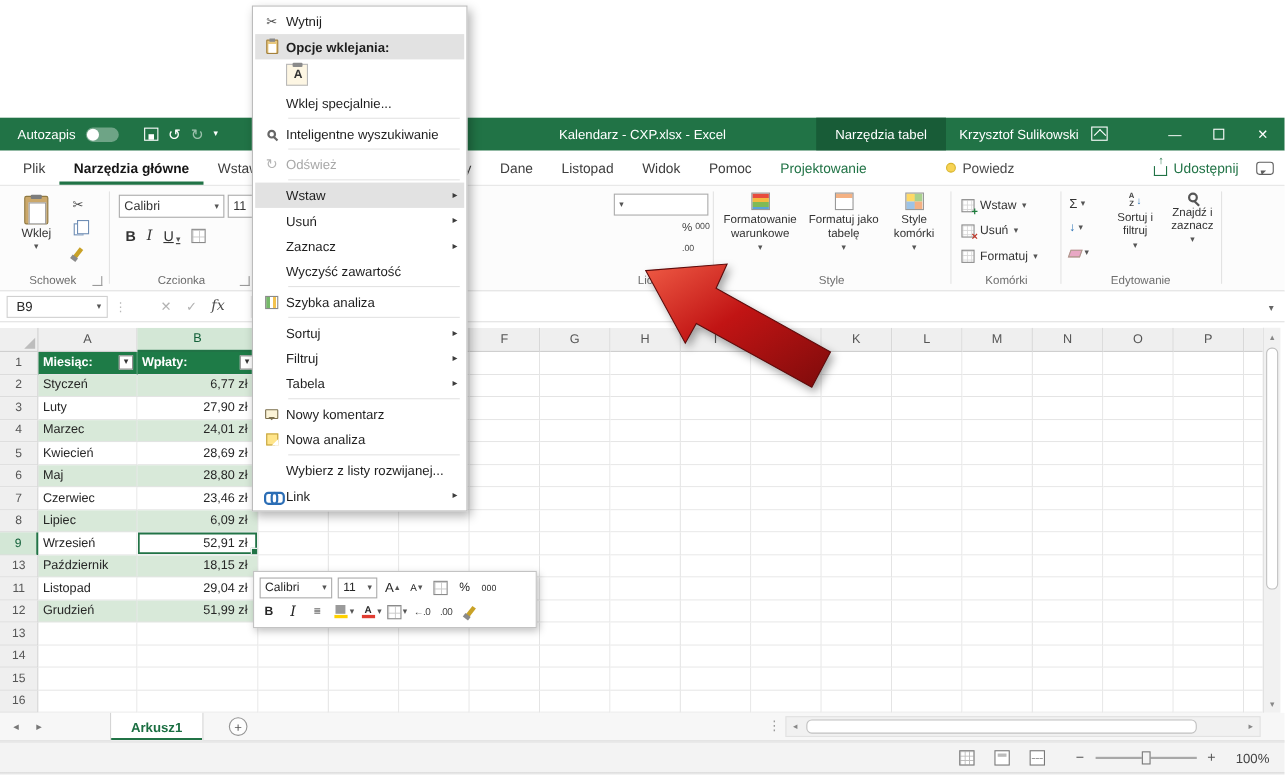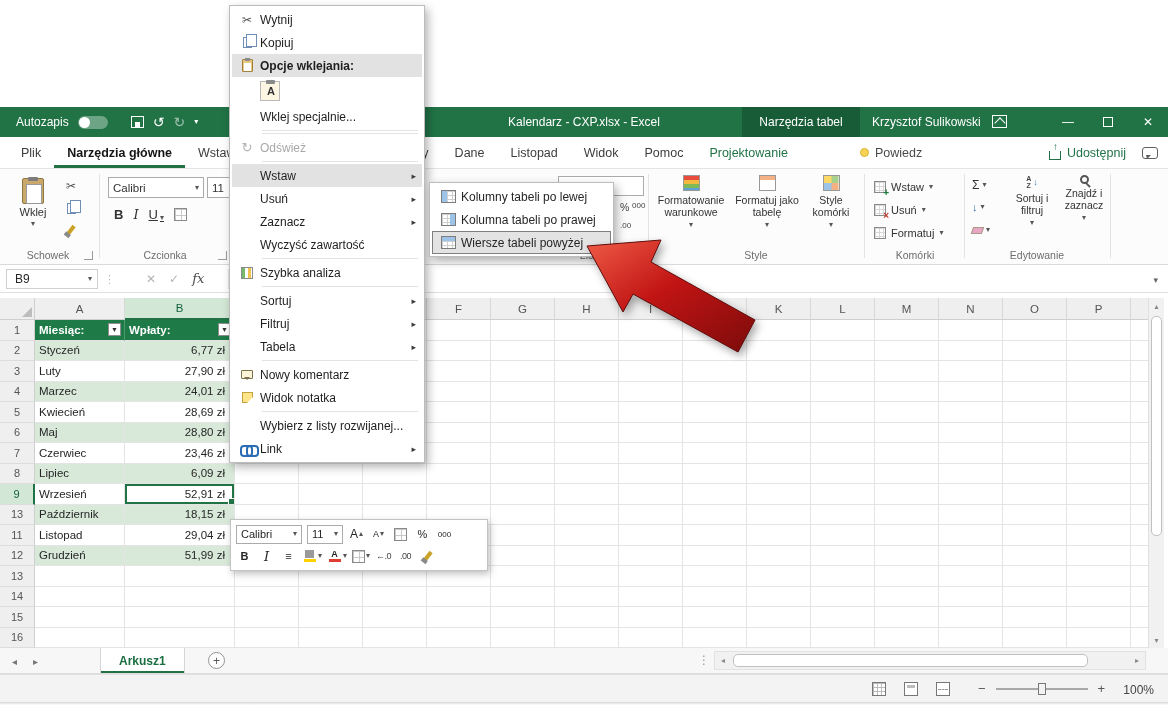--- a/index.html
+++ b/index.html
@@ -855,43 +855,43 @@
         </span>
     </div>
   </div>
 
   <div class="ctxmenu">
       <div class="menu-item">
         <span class="mi-icon scis">✂</span>
         <span class="mi-label">Wytnij</span>
         <span class="mi-arrow"></span>
       </div>
-      <div class="menu-item">
-        <span class="mi-icon">
-          <span class="ic-copy"></span>
-        </span>
-        <span class="mi-label">Kopiuj</span>
-        <span class="mi-arrow"></span>
-      </div>
       <div class="menu-item hl bold">
         <span class="mi-icon">
           <span class="ic-clip"></span>
         </span>
         <span class="mi-label">Opcje wklejania:</span>
         <span class="mi-arrow"></span>
       </div>
       <div class="paste-row">
         <span class="ic-paste-a"></span>
       </div>
       <div class="menu-item">
         <span class="mi-icon"></span>
         <span class="mi-label">Wklej specjalnie...</span>
         <span class="mi-arrow"></span>
       </div>
       <div class="menu-sep"></div>
+      <div class="menu-item">
+        <span class="mi-icon">
+          <span class="ic-magnifier"></span>
+        </span>
+        <span class="mi-label">Inteligentne wyszukiwanie</span>
+        <span class="mi-arrow"></span>
+      </div>
       <div class="menu-sep"></div>
       <div class="menu-item dis">
         <span class="mi-icon refg">↻</span>
         <span class="mi-label">Odśwież</span>
         <span class="mi-arrow"></span>
       </div>
       <div class="menu-sep"></div>
       <div class="menu-item hl">
         <span class="mi-icon"></span>
         <span class="mi-label">Wstaw</span>
@@ -941,58 +941,38 @@
         <span class="mi-icon">
           <span class="ic-comment"></span>
         </span>
         <span class="mi-label">Nowy komentarz</span>
         <span class="mi-arrow"></span>
       </div>
       <div class="menu-item">
         <span class="mi-icon">
           <span class="ic-note"></span>
         </span>
-        <span class="mi-label">Widok notatka</span>
+        <span class="mi-label">Nowa analiza</span>
         <span class="mi-arrow"></span>
       </div>
       <div class="menu-sep"></div>
       <div class="menu-item">
         <span class="mi-icon"></span>
         <span class="mi-label">Wybierz z listy rozwijanej...</span>
         <span class="mi-arrow"></span>
       </div>
       <div class="menu-item">
         <span class="mi-icon">
           <span class="ic-link"></span>
         </span>
         <span class="mi-label">Link</span>
         <span class="mi-arrow">▸</span>
       </div>
     </div>
 
-  <div class="submenu">
-      <div class="sub-item">
-        <span class="si">
-          <span class="tblico cols-left"></span>
-        </span>
-        <span class="mi-label">Kolumny tabeli po lewej</span>
-      </div>
-      <div class="sub-item">
-        <span class="si">
-          <span class="tblico col-right"></span>
-        </span>
-        <span class="mi-label">Kolumna tabeli po prawej</span>
-      </div>
-      <div class="sub-item sel">
-        <span class="si">
-          <span class="tblico rows-above"></span>
-        </span>
-        <span class="mi-label">Wiersze tabeli powyżej</span>
-      </div>
-    </div>
 
   <svg class="redarrow" width="200" height="140" viewBox="0 0 200 140">
     <defs>
       <linearGradient id="ag" x1="0" y1="0" x2="1" y2="1">
         <stop offset="0" stop-color="#ef5b45"></stop>
         <stop offset="0.45" stop-color="#c11414"></stop>
         <stop offset="1" stop-color="#7d0b0b"></stop>
       </linearGradient>
     </defs>
     <polygon points="12,18 86,12 76,34 180,92 163,124 58,66 48,84" fill="url(#ag)" stroke="#5e0b0b" stroke-width="1"></polygon>

